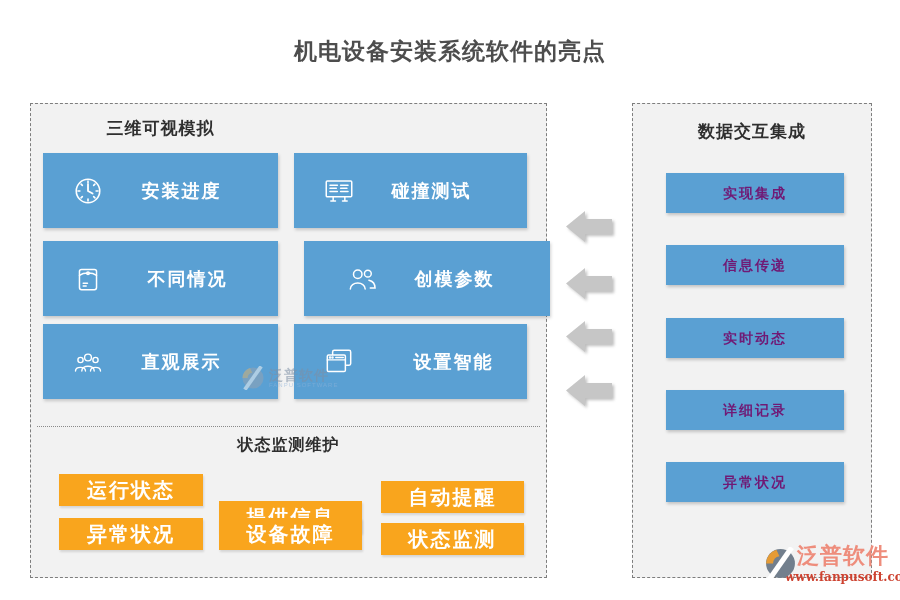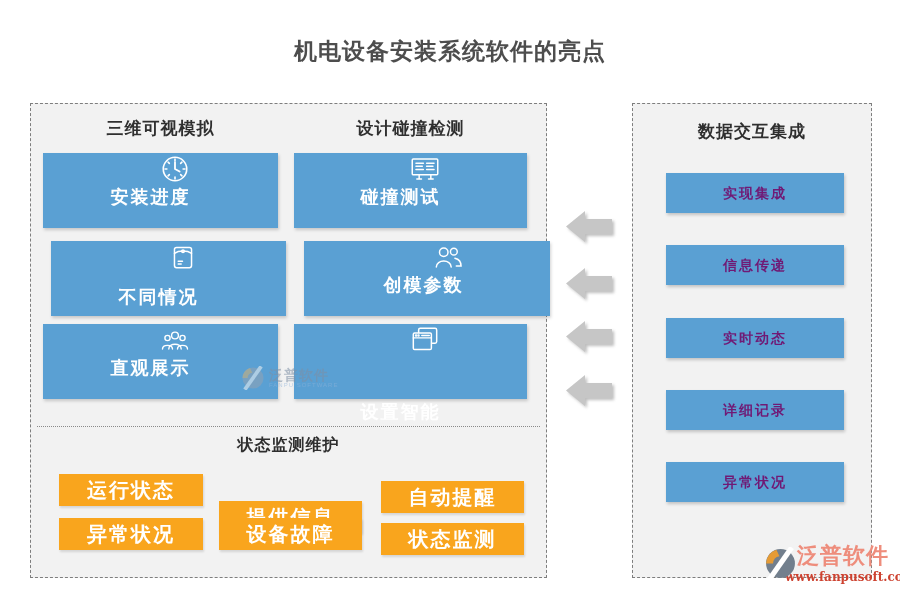--- a/index.html
+++ b/index.html
@@ -22,24 +22,24 @@
   .col-header{
     position:absolute;top:13px;font-size:17px;font-weight:bold;color:#2f2f2f;
     text-align:center;letter-spacing:1px;
   }
   .col-header.c1{left:12px;width:235px;}
   .col-header.c2{left:263px;width:233px;}
 
   .tile{
     position:absolute;background:#5aa0d3;width:235px;height:75px;
     display:flex;align-items:center;
-    box-shadow:1px 2px 3px rgba(0,0,0,0.18);cursor:pointer;flex-direction:column;
+    box-shadow:1px 2px 3px rgba(0,0,0,0.18);cursor:pointer;
   }
   .t00{left:12px;top:49px;}
-  .t01{left:20px;top:137px;gap:12px;}
+  .t01{left:12px;top:137px;gap:12px;}
   .t02{left:12px;top:220px;}
   .t10{left:263px;top:49px;width:233px;}
   .t11{left:273px;top:137px;width:233px;padding-left:13px;}
   .t12{left:263px;top:220px;width:233px;gap:44px;}
   .tile-icon{margin-left:28px;flex:0 0 auto;display:flex;}
   .tile-icon svg{width:34px;height:32px;}
   .tile-label{
     flex:1;text-align:center;color:#fff;font-size:18px;font-weight:bold;
     margin-right:20px;letter-spacing:2px;
   }
@@ -98,21 +98,20 @@
     font-family:"DejaVu Serif", serif;white-space:nowrap;margin-top:1px;
   }
 </style>
 </head>
 <body>
 
 <h1 class="title">机电设备安装系统软件的亮点</h1>
 
 <div class="panel left-panel">
   <div class="col-header c1">三维可视模拟</div>
-  <div class="col-header c2">设计碰撞检测</div>
 
   <div class="tile t00">
     <span class="tile-icon">
       <svg viewBox="0 0 30 30" fill="none" stroke="#ffffff" stroke-width="1.5" stroke-linecap="round">
         <circle cx="15" cy="15" r="11"></circle>
         <path d="M15,5.6 v1.8 M15,22.6 v1.8 M5.6,15 h1.8 M22.6,15 h1.8 M8.5,8.5 l1.2,1.2 M21.5,8.5 l-1.2,1.2 M8.5,21.5 l1.2,-1.2 M21.5,21.5 l-1.2,-1.2"></path>
         <path d="M15,15 L15,8.6 M15,15 L19.3,17.4" stroke-width="1.7"></path>
       </svg>
     </span>
     <span class="tile-label">安装进度</span>

